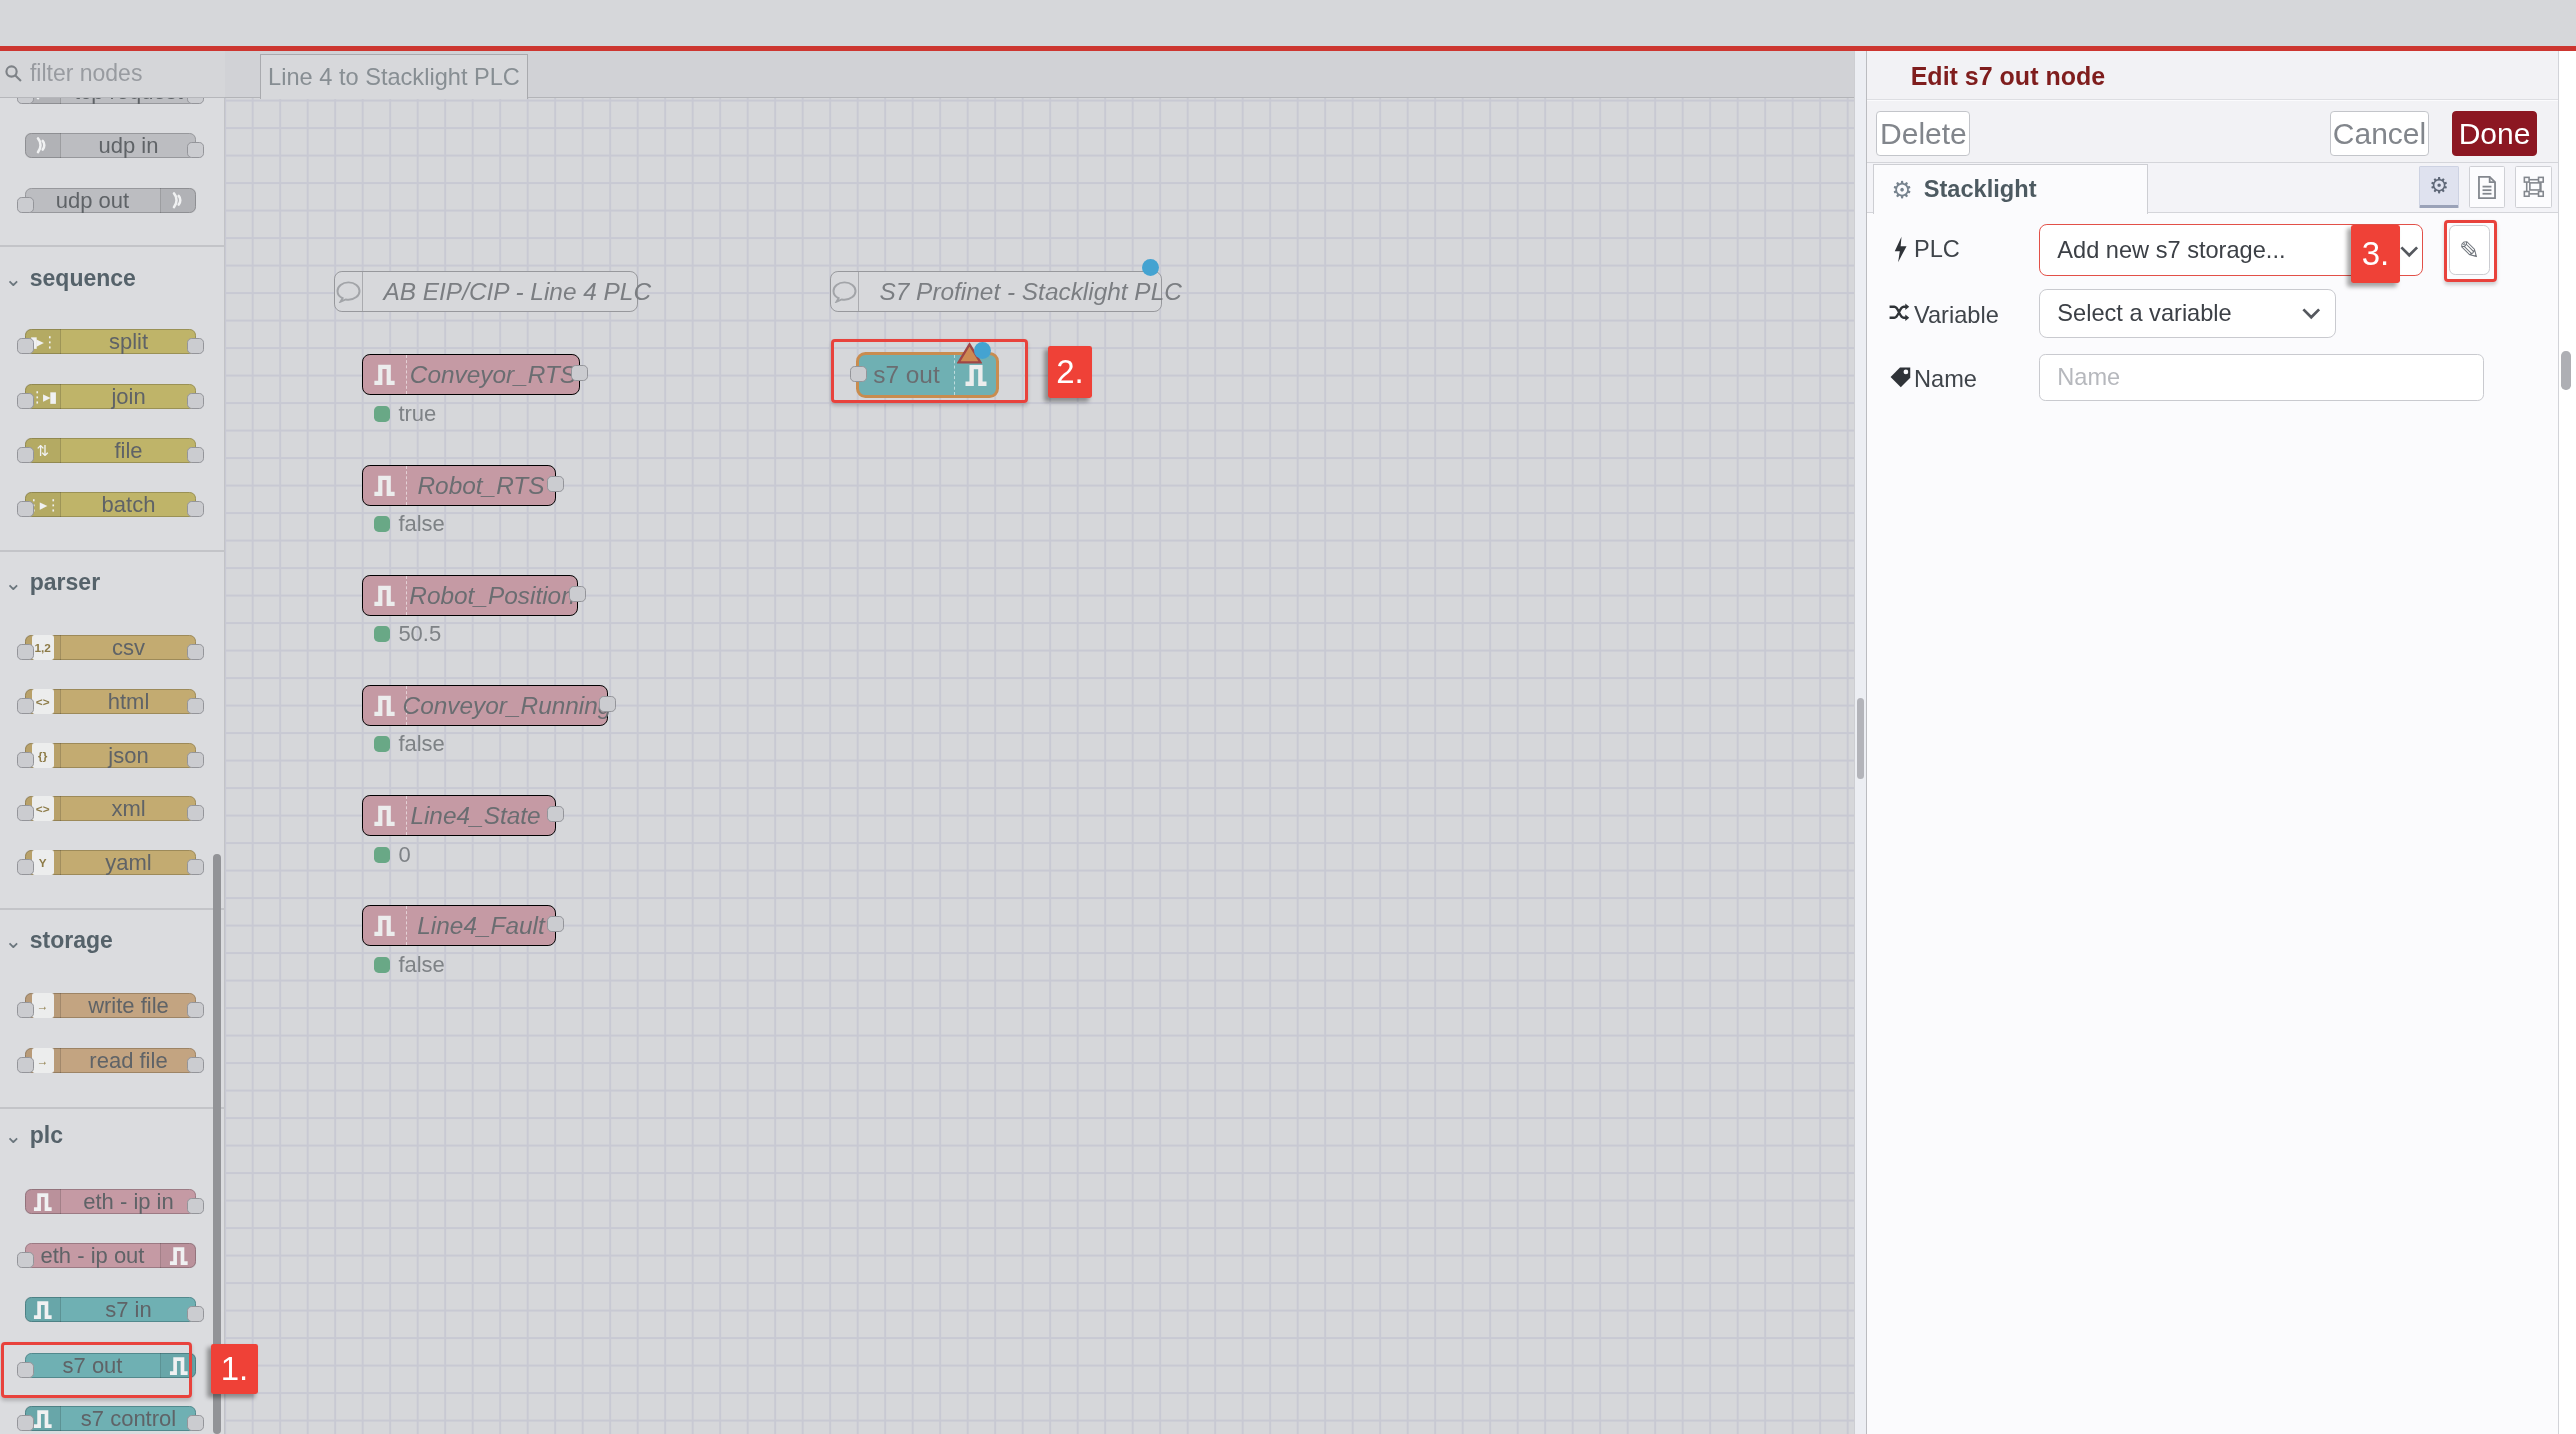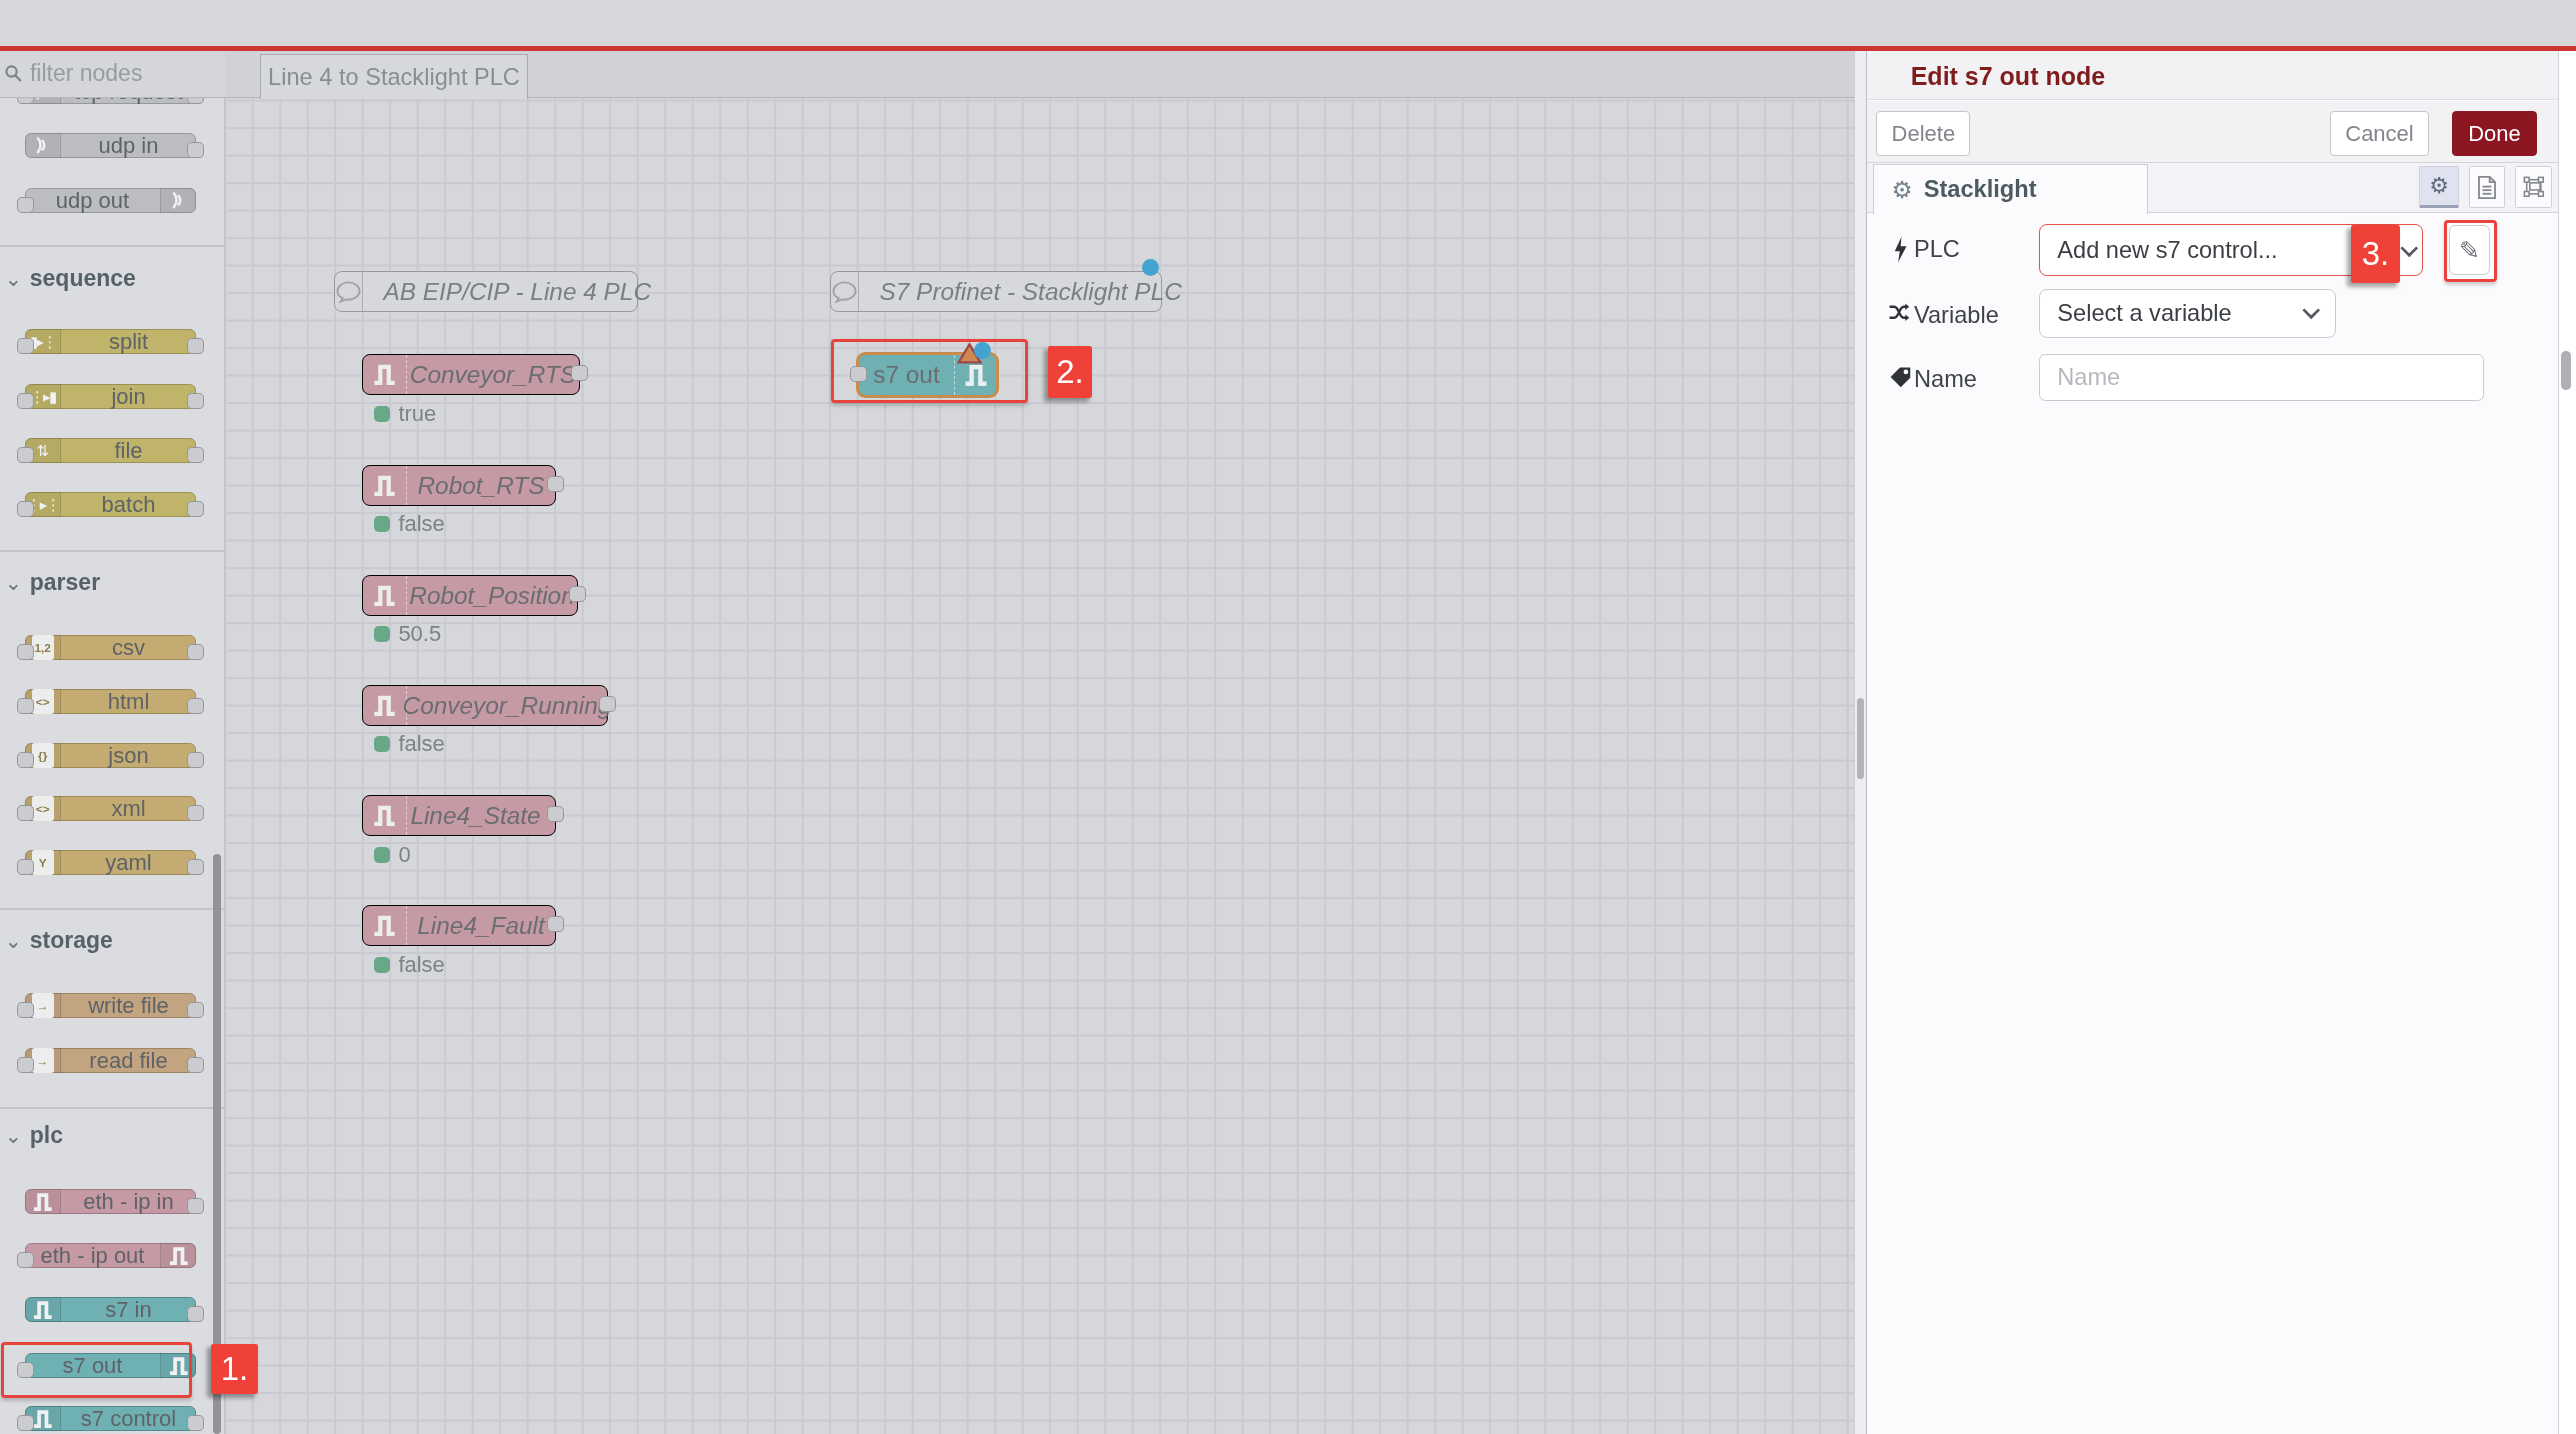--- a/index.html
+++ b/index.html
@@ -71,21 +71,21 @@
   
   .ann { position:absolute; border:3.1px solid #e8423c; border-radius:3.9px; z-index:30; box-shadow:0 2.4px 3.9px rgba(0,0,0,0.18); }
   .badge { position:absolute; background:#ef4137; color:#ffffff; display:flex; align-items:center; justify-content:center;
     font-size:33px; border-radius:2.4px; z-index:31; box-shadow:-3.1px 3.9px 4.7px rgba(0,0,0,0.35); }
 
   
   .tray { position:absolute; left:1866px; top:50px; width:710px; height:1384px; background:#fbfbfd; border-left:1.6px solid #bbbcc0; z-index:20; }
   .tray-titlebar { position:absolute; left:0; top:0; width:100%; height:50px; background:#f2f2f5; border-bottom:0.8px solid #dddee2; }
   .tray-title { position:absolute; left:15.7px; top:11.8px; font-size:25px; font-weight:bold; color:#7f1d1d;margin-left:28px; }
   .tray-buttonbar { position:absolute; left:0; top:51px; width:100%; height:62px; background:#f2f2f5; border-bottom:0.8px solid #d4d5da; }
-  .btn { position:absolute; height:45px; background:#ffffff; border:0.8px solid #c3c5ca; border-radius:3.9px; display:flex; align-items:center; justify-content:center; font-size:22px; color:#82868c; }
+  .btn { position:absolute; height:45px; background:#ffffff; border:0.8px solid #c3c5ca; border-radius:3.9px; display:flex; align-items:center; justify-content:center; font-size:30px; color:#82868c; }
   .btn-done { background:#8c1722; border-color:#8c1722; color:#ffffff; }
   .tray-tabs { position:absolute; left:0; top:113px; width:100%; height:50px; background:#f3f3f7; border-bottom:0.8px solid #d4d5da; }
   .tab-props { position:absolute; left:6.3px; top:114px; width:275px; height:50px; background:#fbfbfd; border:0.8px solid #cdced3; border-bottom:none; z-index:2; display:flex; align-items:center; gap:11px; padding-left:17.3px; }
   .tab-props .gear { font-size:23.6px; color:#77838e; }
   .tab-props .tlabel { font-size:23.6px; font-weight:bold; color:#4d5a61; }
   .mini-btn { position:absolute; top:116px; height:42px; background:#fcfcfe; border:0.8px solid #cfd0d5; border-radius:1.6px; display:flex; align-items:center; justify-content:center; }
   .mini-btn.sel { background:#dfe2ef; border:0.8px solid #cdd2e2; border-bottom:3.1px solid #9aa2b8; }
   .frow-label { position:absolute; font-size:23.6px; color:#3f444a; }
   .ficon { position:absolute; }
   .fselect { position:absolute; background:#ffffff; border:0.8px solid #c9cacf; border-radius:7.9px; display:flex; align-items:center; font-size:23.6px; color:#3c4046; padding-left:17.3px; }
@@ -480,21 +480,21 @@
           <rect x="3" y="21" width="6" height="6" fill="#fcfcfe" stroke="#83878e" stroke-width="2"></rect>
           <rect x="21" y="21" width="6" height="6" fill="#fcfcfe" stroke="#83878e" stroke-width="2"></rect>
         </svg>
     </div>
 
     <svg class="ficon" style="left:25px; top:186px;" width="17.3" height="27" viewBox="0 0 20 32">
         <path d="M11 1 L3 18 H9 L7 31 L17 12 H10 Z" fill="#2f3338"></path>
       </svg>
     <div class="frow-label" style="left:47px; top:186px;">PLC</div>
     <div class="fselect redb" style="left:172px; top:174px; width:384px; height:52px;">
-      <span>Add new s7 control...</span>
+      <span>Add new s7 storage...</span>
     </div>
     <svg class="chev-svg" style="left:532px; top:195px;" width="20.5" height="12.6" viewBox="0 0 26 16">
         <polyline points="3,3 13,13 23,3" fill="none" stroke="#55585e" stroke-width="3.5"></polyline>
       </svg>
     <div class="badge" style="left:484px; top:175px; width:49px; height:58px;">3.</div>
     <div class="ann" style="left:577px; top:170px; width:53px; height:62px;"></div>
     <div class="pencil-btn" style="left:582px; top:175px;">
       <span>✎</span>
     </div>
 

